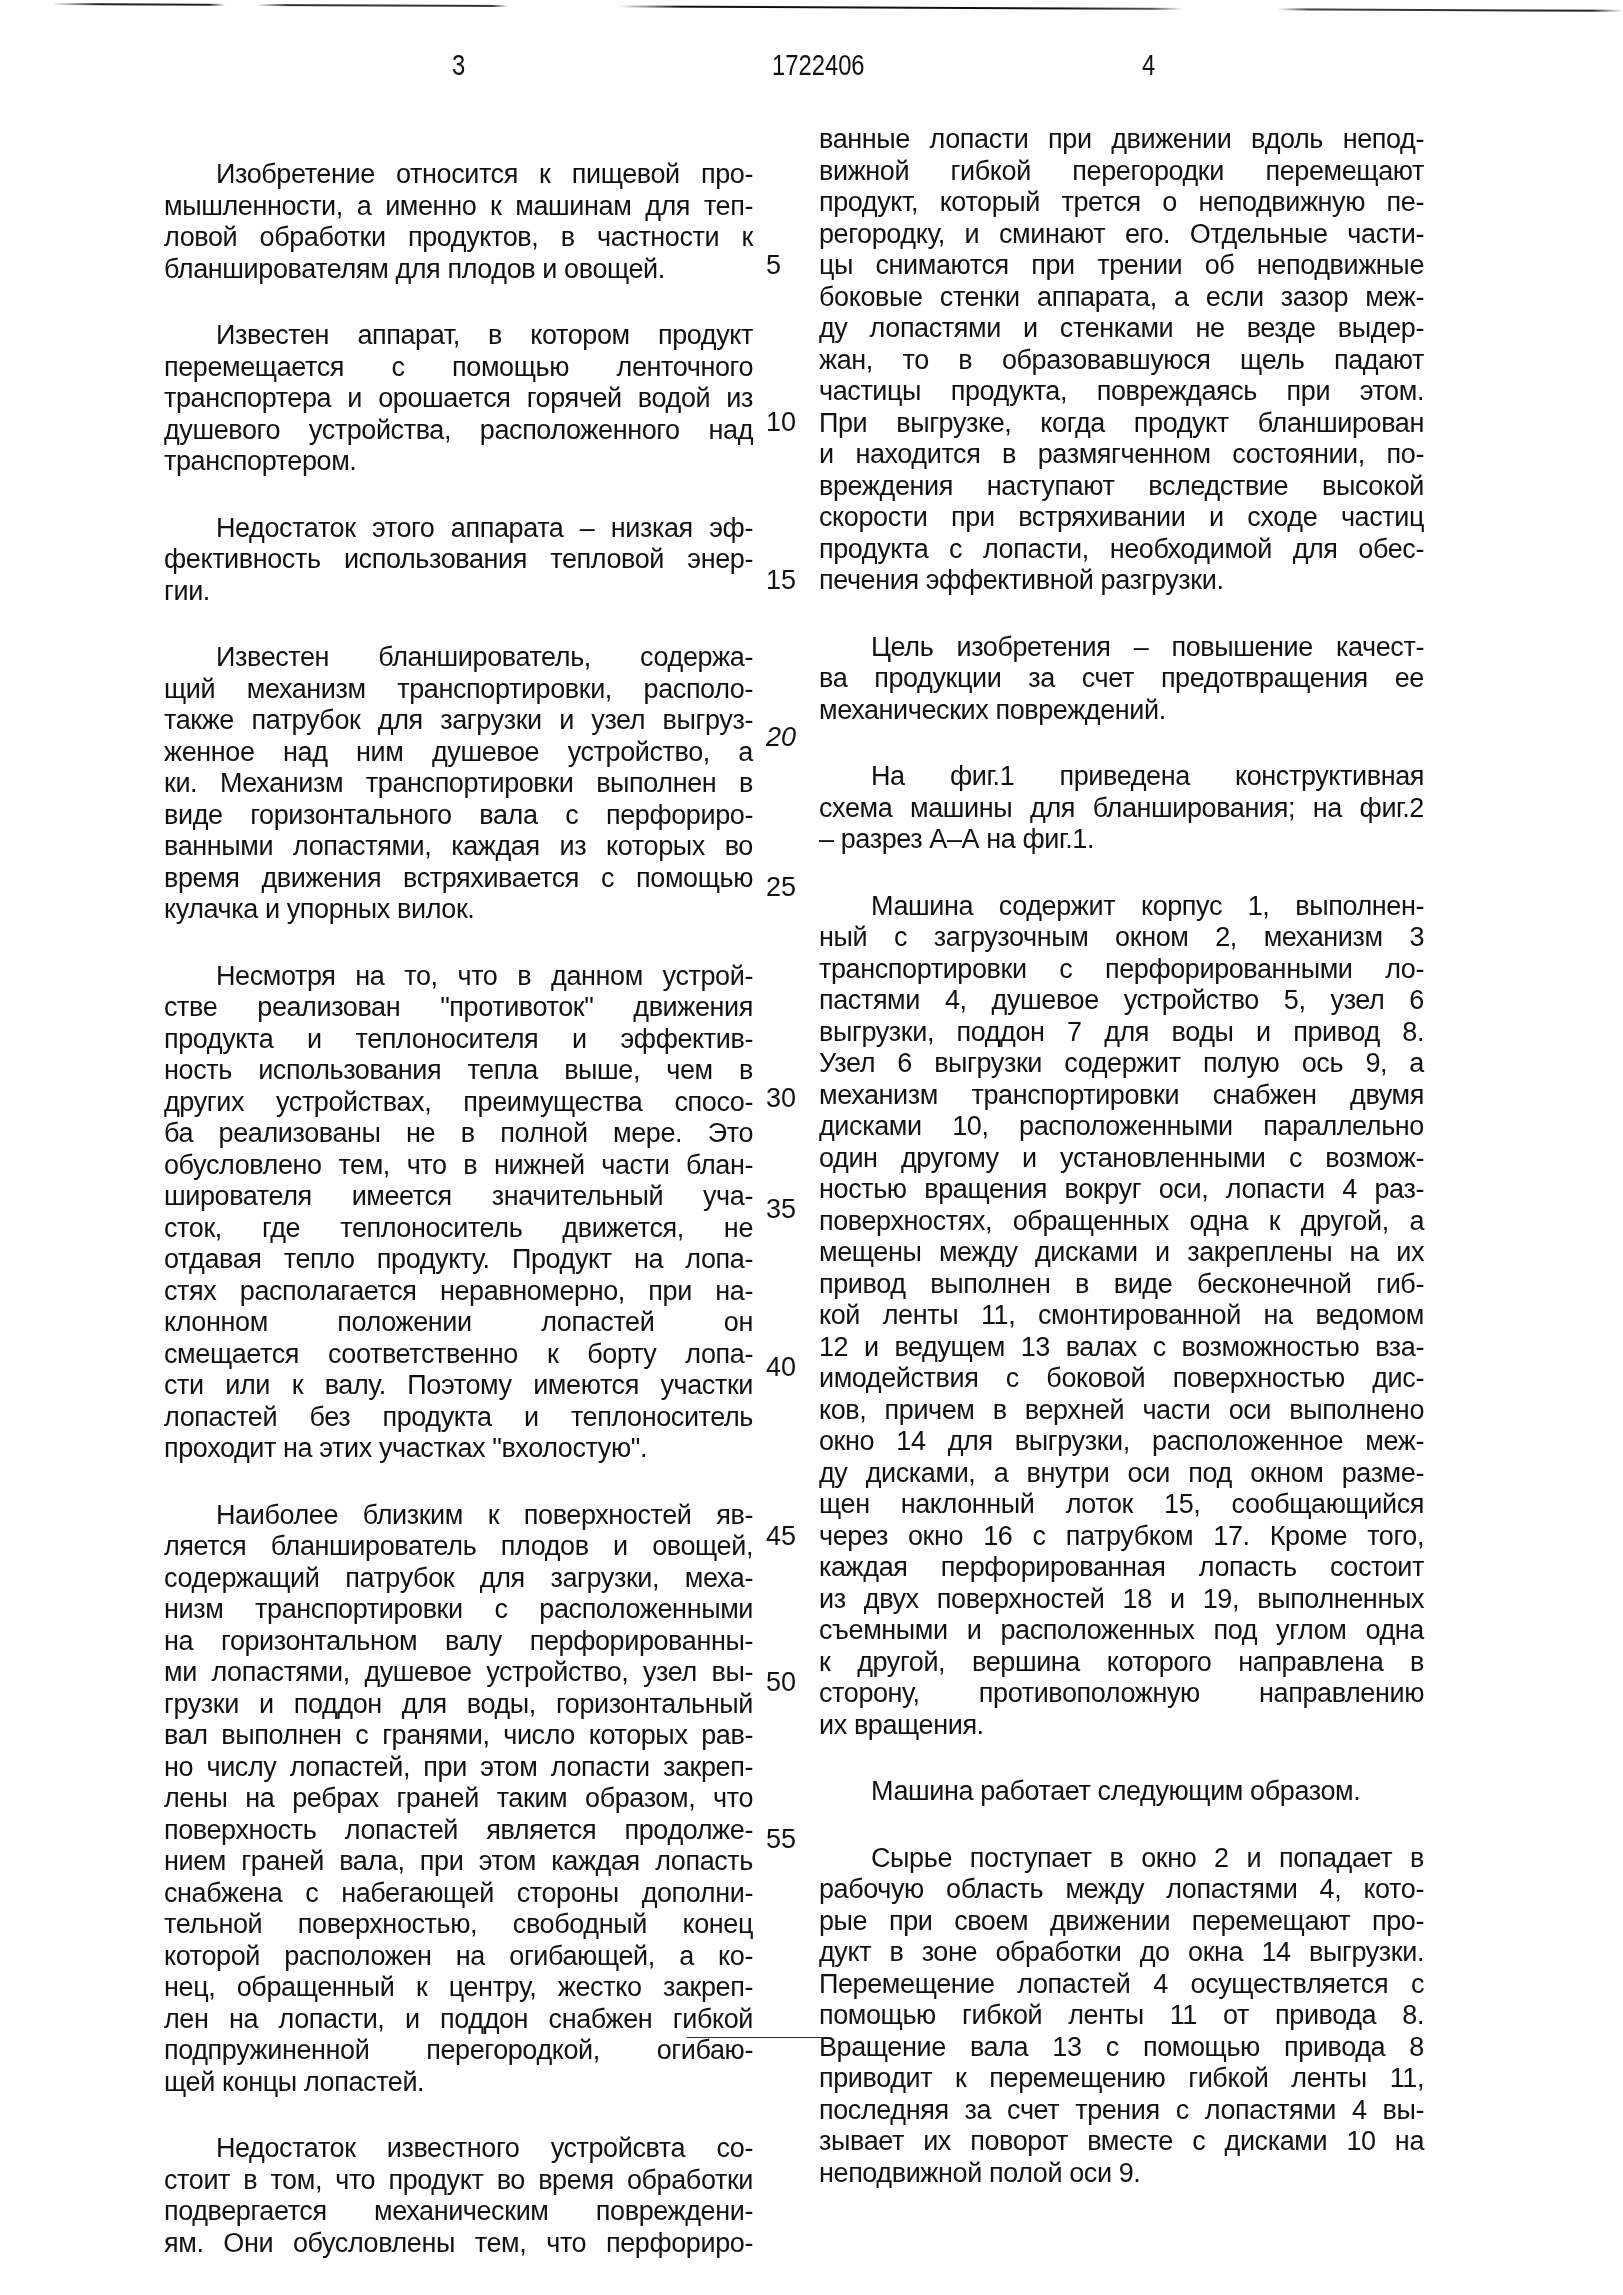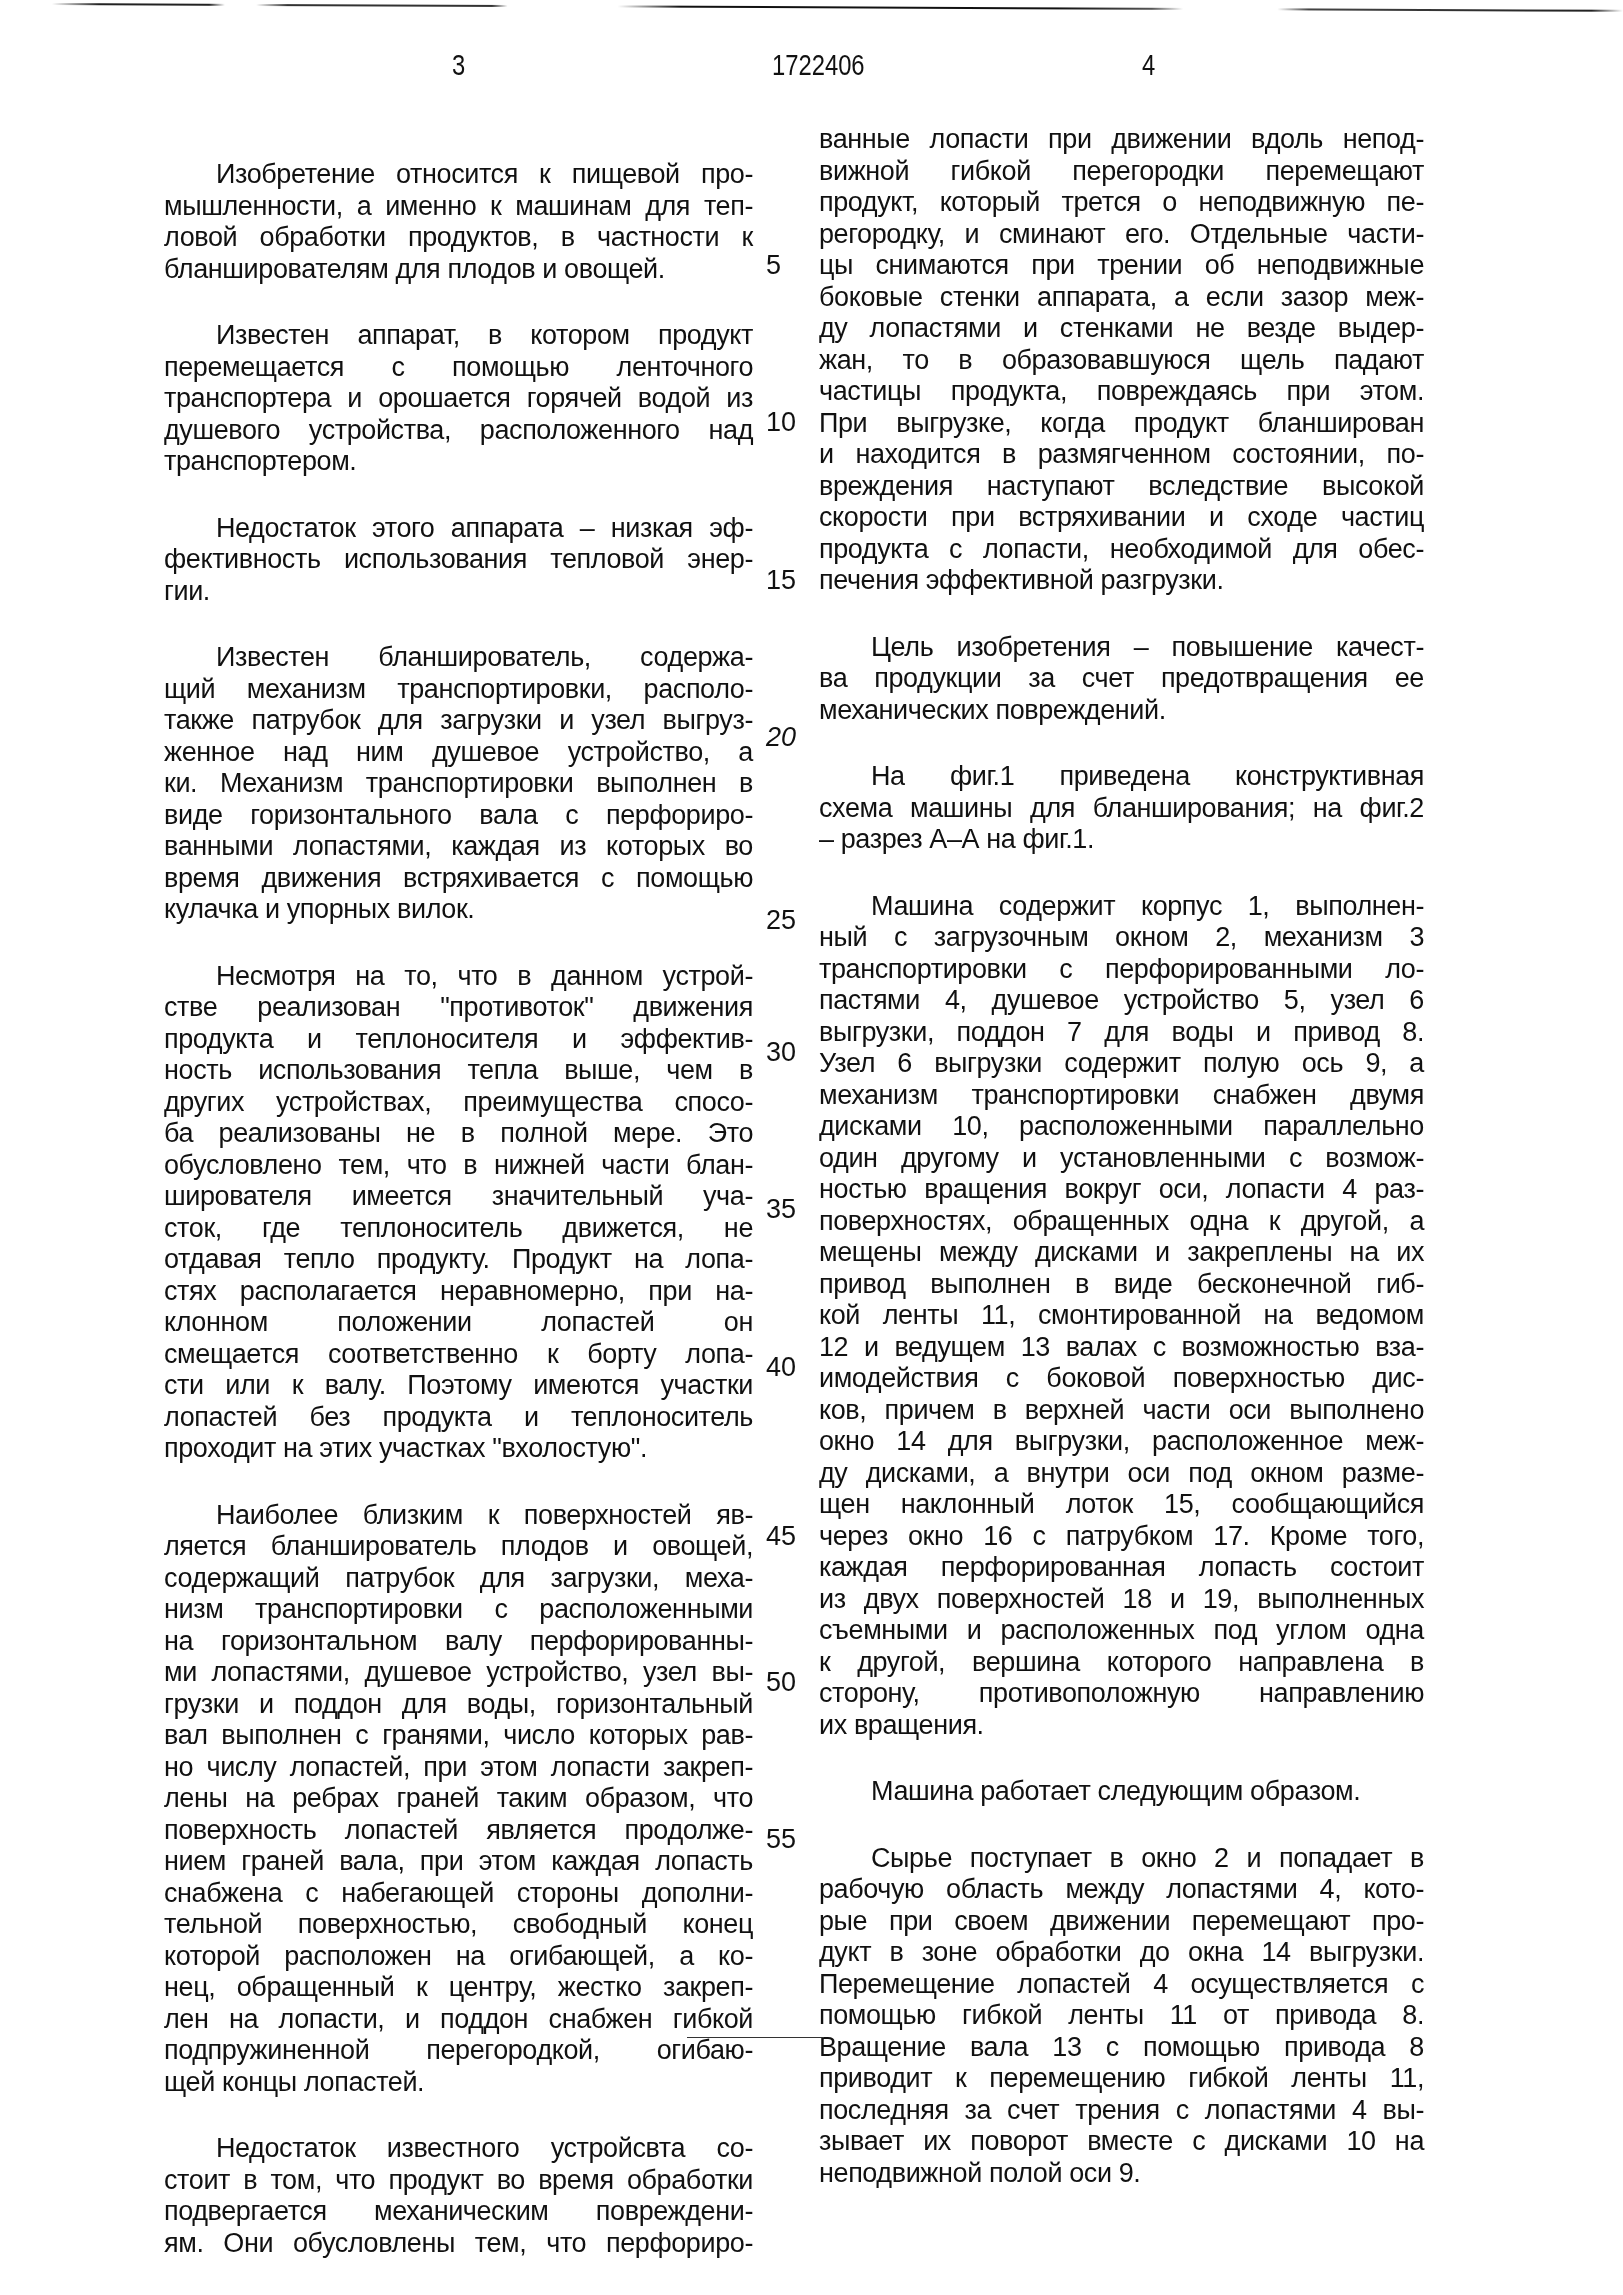--- a/index.html
+++ b/index.html
@@ -162,22 +162,22 @@
     <div class="line indent">Недостаток известного устройсвта со-</div>
     <div class="line">стоит в том, что продукт во время обработки</div>
     <div class="line">подвергается механическим повреждени-</div>
     <div class="line">ям. Они обусловлены тем, что перфориро-</div>
   </div>
 <div class="line-numbers" id="line-numbers">
     <span class="ln" style="top: 126px;">5</span>
     <span class="ln" style="top: 283px;">10</span>
     <span class="ln" style="top: 441px;">15</span>
     <span class="ln" style="top: 598px; font-style: italic;">20</span>
-    <span class="ln" style="top: 781px;">25</span>
-    <span class="ln" style="top: 913px;">30</span>
+    <span class="ln" style="top: 748px;">25</span>
+    <span class="ln" style="top: 959px;">30</span>
     <span class="ln" style="top: 1070px;">35</span>
     <span class="ln" style="top: 1228px;">40</span>
     <span class="ln" style="top: 1385px; margin-top: 12px;">45</span>
     <span class="ln" style="top: 1543px;">50</span>
     <span class="ln" style="top: 1700px;">55</span>
   </div>
 <div class="column col-right" id="col-right">
     <div class="line">ванные лопасти при движении вдоль непод-</div>
     <div class="line">вижной гибкой перегородки перемещают</div>
     <div class="line">продукт, который трется о неподвижную пе-</div>

